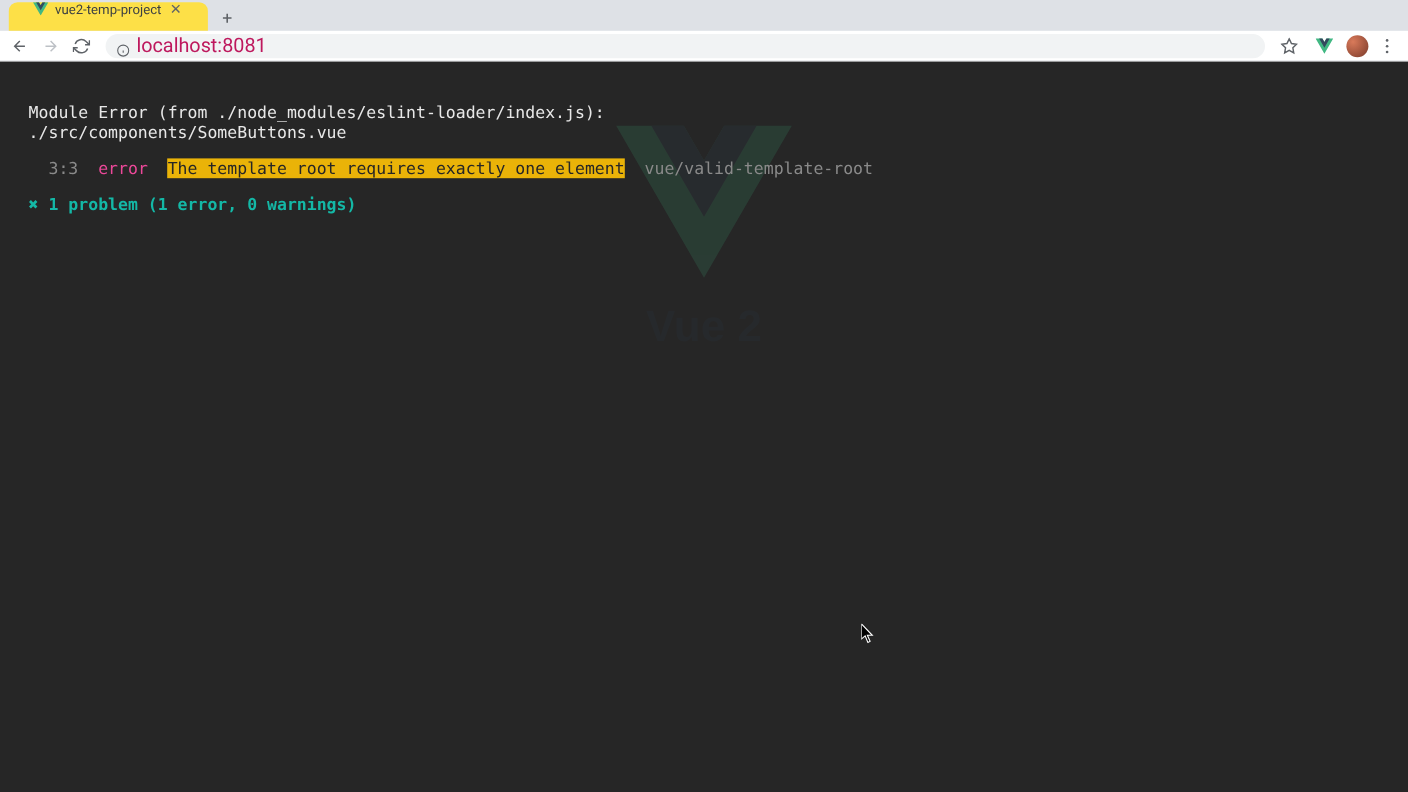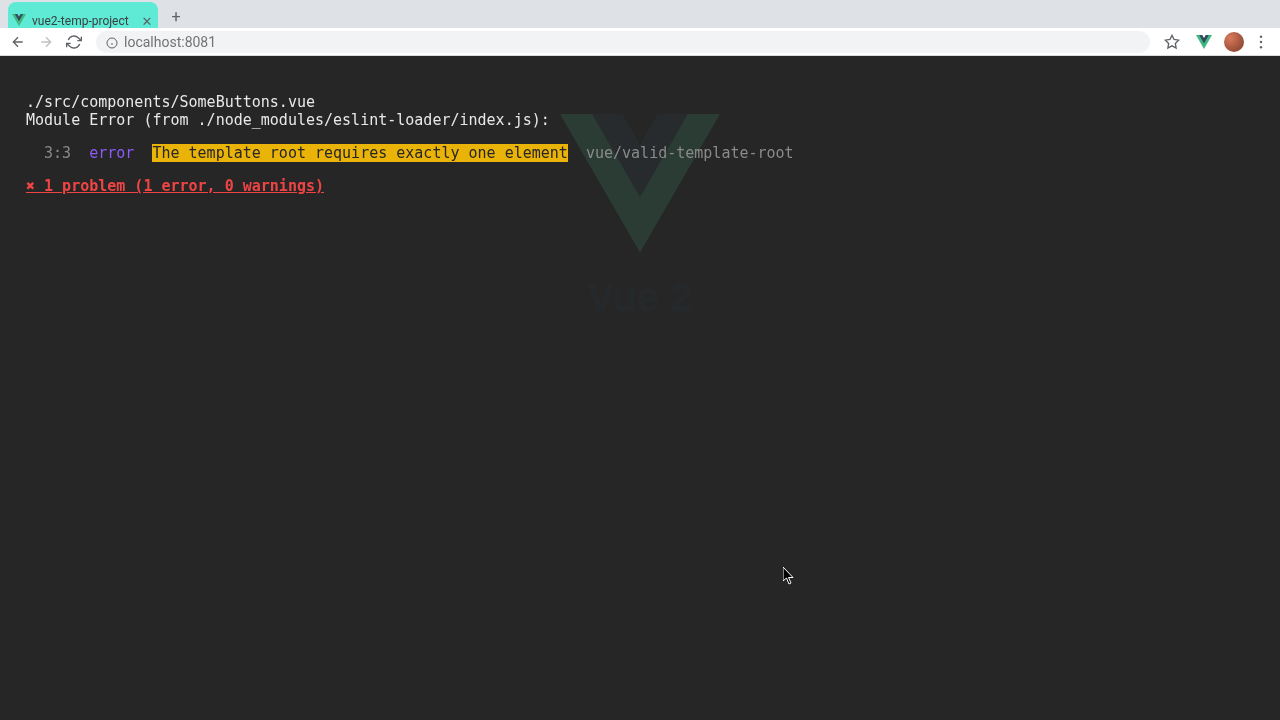--- a/index.html
+++ b/index.html
@@ -1,53 +1,53 @@
 <!DOCTYPE html>
 <html><head>
 <meta charset="utf-8">
 <style>
 * { margin: 0; padding: 0; box-sizing: border-box; }
 html, body { width: 1280px; height: 720px; overflow: hidden; font-family: -apple-system, BlinkMacSystemFont, "Segoe UI", Roboto, sans-serif; }
 
 
 .chrome { width: 1280px; height: 720px; display: flex; flex-direction: column; background: #fff; }
 .tabbar { height: 28px; background: #dee1e6; display: flex; align-items: flex-end; padding-left: 8px; position: relative; }
-.tab { height: 26px; min-width: 150px; background: #5eead4; border-radius: 8px 8px 0 0; display: flex; align-items: flex-end; padding: 0 4px; gap: 6px; font-size: 12px; color: #3c4043; }
+.tab { height: 26px; min-width: 150px; background: #fde047; border-radius: 8px 8px 0 0; display: flex; align-items: flex-start; padding: 0 22px; gap: 6px; font-size: 12px; color: #3c4043; }
 .tab .favicon { width: 14px; height: 14px; }
 .tab .title { flex: 1; white-space: nowrap; overflow: hidden; text-overflow: ellipsis; }
 .tab .close { width: 14px; height: 14px; display: flex; align-items: center; justify-content: center; color: #5f6368; font-size: 13px; cursor: pointer; }
 .newtab { width: 24px; height: 24px; display: flex; align-items: center; justify-content: center; color: #5f6368; font-size: 16px; margin-left: 6px; cursor: pointer; }
 
 .toolbar { height: 28px; background: #fff; border-bottom: 1px solid #dadce0; display: flex; align-items: center; padding: 0 6px; gap: 4px; }
 .nav-btn { width: 24px; height: 24px; display: flex; align-items: center; justify-content: center; color: #5f6368; cursor: pointer; border-radius: 50%; }
 .nav-btn.disabled { color: #bdc1c6; }
 .nav-btn svg { width: 16px; height: 16px; }
-.omnibox { flex: 1; height: 22px; background: #f1f3f4; border-radius: 12px; display: flex; align-items: center; padding: 0 10px; gap: 6px; color: #737373; font-size: 14px; margin: 0 6px; }
+.omnibox { flex: 1; height: 22px; background: #f1f3f4; border-radius: 12px; display: flex; align-items: center; padding: 0 10px; gap: 6px; color: #be185d; font-size: 18px; margin: 0 6px; }
 .omnibox .lock { width: 12px; height: 12px; color: #5f6368; }
 .right-icons { display: flex; align-items: center; gap: 8px; padding-right: 4px; }
 .avatar { width: 20px; height: 20px; border-radius: 50%; background: radial-gradient(circle at 30% 30%, #d97a5a, #7a3a2a); }
 .dots { width: 18px; height: 18px; display: flex; align-items: center; justify-content: center; color: #5f6368; cursor: pointer; }
 
 
 .page { flex: 1; background: #262626; position: relative; font-family: "SFMono-Regular", Menlo, Consolas, monospace; font-size: 15px; line-height: 1.2; color: #e8e8e8; overflow: hidden; }
 
 
 .bg-underlay { position: absolute; inset: 0; display: flex; flex-direction: column; align-items: center; padding-top: 58px; opacity: 0.15; pointer-events: none; }
 .bg-underlay svg { width: 160px; height: auto; }
 .bg-underlay .hl { margin-top: 20px; font-family: -apple-system, sans-serif; font-size: 40px; font-weight: 600; color: #2c3e50; }
 
 
 .overlay { position: absolute; inset: 0; padding: 22px 26px; }
 .line { white-space: pre; }
 .rederr { color: #d54f4f; }
-.redbold { color: #ef4444; font-weight: bold; text-decoration: underline; }
+.redbold { color: #14b8a6; font-weight: bold; }
 .white { color: #e8e8e8; }
 .ul { text-decoration: underline; }
 .dim { color: #8a8a8a; margin-top: 33px; }
-.darkred { color: #8b5cf6; }
+.darkred { color: #ec4899; }
 .selbg { background: #eab308; color: #262626; }
 .gap { height: 15px; }
 
 
 .cursor { position: absolute; left: 783px; top: 511px; width: 12px; height: 18px; pointer-events: none; }
 </style>
 </head>
 <body>
 
 <div class="chrome">
@@ -120,22 +120,22 @@
     <div class="bg-underlay">
       <svg viewBox="0 0 261.76 226.69">
         <path d="M161.096.001l-30.225 52.351L100.647.001H-.005l130.877 226.688L261.749.001z" fill="#41b883"></path>
         <path d="M161.096.001l-30.225 52.351L100.647.001H52.346l78.526 136.01L209.398.001z" fill="#34495e"></path>
       </svg>
       <div class="hl">Vue 2</div>
     </div>
 
     <div class="overlay">
       <div class="gap"></div>
+      <div class="line white">Module Error (from ./node_modules/eslint-loader/index.js):</div>
       <div class="line white">./src/components/SomeButtons.vue</div>
-      <div class="line white">Module Error (from ./node_modules/eslint-loader/index.js):</div>
       <div class="gap"></div>
       <div class="line"><span class="dim">  3:3</span><span>  </span><span class="darkred">error</span><span>  </span><span class="selbg">The template root requires exactly one element</span><span>  </span><span class="dim">vue/valid-template-root</span></div>
       <div class="gap"></div>
       <div class="line redbold">✖ 1 problem (1 error, 0 warnings)</div>
     </div>
 
     <svg class="cursor" viewBox="0 0 12 18">
       <path d="M0 0 L0 14 L3.5 11 L6 17 L8 16 L5.5 10.5 L10 10.5 Z" fill="#000" stroke="#fff" stroke-width="1"></path>
     </svg>
 

